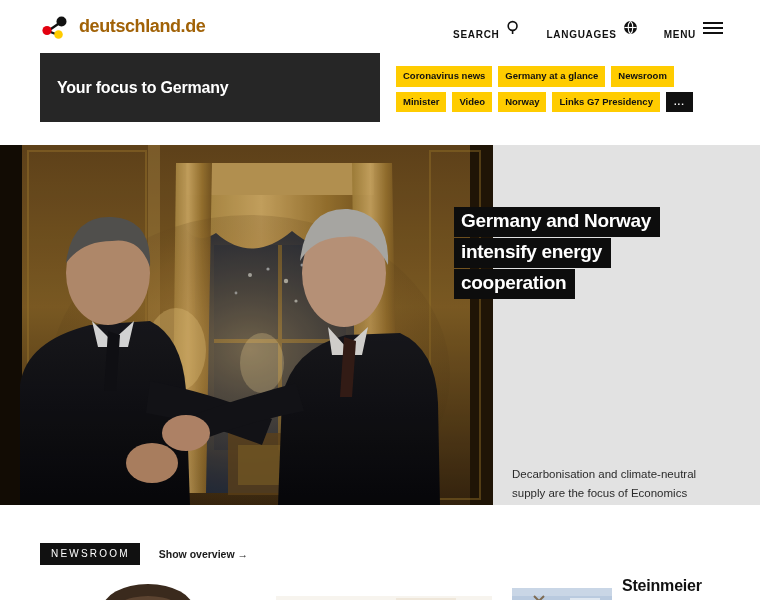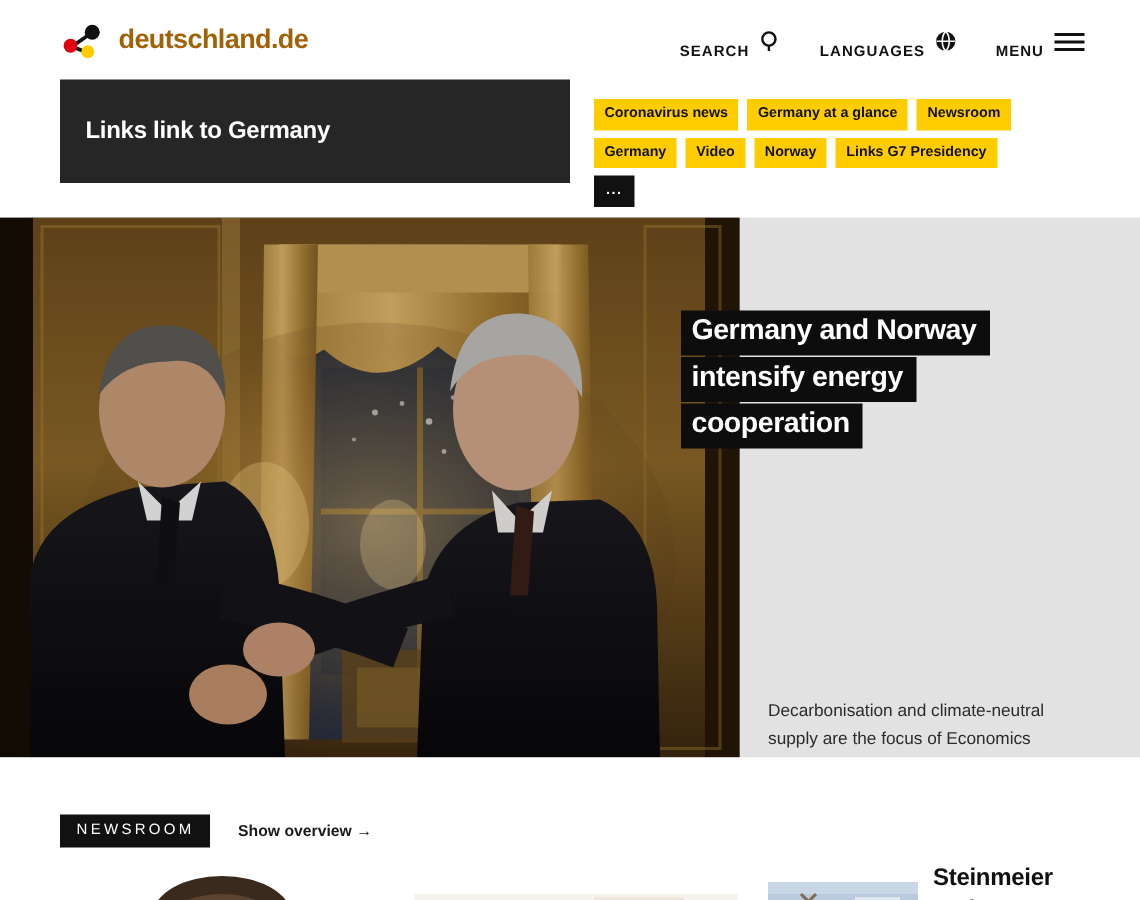--- a/index.html
+++ b/index.html
@@ -259,27 +259,27 @@
           <line x1="1" y1="8" x2="21" y2="8" stroke="#111" stroke-width="2"></line>
           <line x1="1" y1="13" x2="21" y2="13" stroke="#111" stroke-width="2"></line>
         </svg>
       </span>
     </div>
   </div>
 </div>
 
 <div class="claim-row">
   <div class="claim-box">
-    <span class="claim-text">Links link to Germany</span>
+    <span class="claim-text">Your focus to Germany</span>
   </div>
   <div class="tags">
     <span class="tag">Coronavirus news</span>
     <span class="tag">Germany at a glance</span>
     <span class="tag">Newsroom</span>
-    <span class="tag">Germany</span>
+    <span class="tag">Minister</span>
     <span class="tag">Video</span>
     <span class="tag">Norway</span>
     <span class="tag">Links G7 Presidency</span>
     <span class="tag more">...</span>
   </div>
 </div>
 
 <div class="hero">
 
   <div class="hero-photo">

